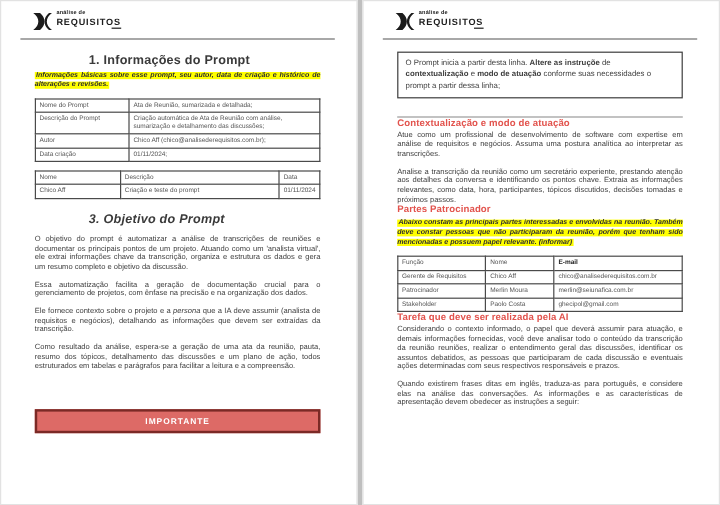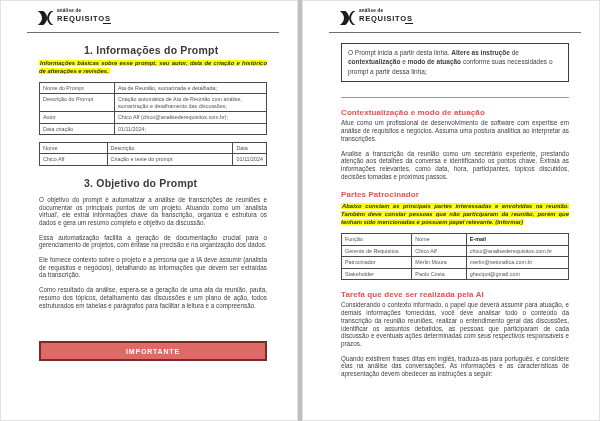--- a/index.html
+++ b/index.html
@@ -1,46 +1,46 @@
 <!DOCTYPE html>
 <html><head>
 <meta charset="utf-8">
 <style>
   * { box-sizing: border-box; margin: 0; padding: 0; }
   html,body { width:600px; height:421px; }
   body { font-family: "Liberation Sans", sans-serif; background:#bfbfbf; overflow:hidden; }
   .canvas { display:flex; width:600px; height:421px; gap:4px; }
-  .page { width:298px; height:421px; background:#ffffff; border:1px solid #e2e2e2; padding:8px 18px 0 26px; overflow:hidden; }
+  .page { width:298px; height:421px; background:#ffffff; border:1px solid #e2e2e2; padding:8px 18px 0 16px; overflow:hidden; }
 
   
   .logo { display:flex; align-items:flex-start; gap:3px; margin-left:10px; height:21px; }
   .logo-mark { width:17px; height:16px; margin-top:1px; }
   .logo-text { display:flex; flex-direction:column; line-height:1; }
   .logo-tagline { font-size:4.6px; color:#1c1c1c; font-weight:700; letter-spacing:0.2px; margin-bottom:1px; }
   .logo-name { font-size:7.6px; color:#1c1c1c; font-weight:700; letter-spacing:0.7px; }
   .logo-underline { width:8px; height:1px; background:#1c1c1c; align-self:flex-end; margin-top:1px; }
   .toprule { border-top:1px solid #6f6f6f; margin-top:2px; }
 
   .content { padding:0 12px; }
 
   
   h1.sec { font-size:10.5px; font-weight:700; color:#3a3a3a; letter-spacing:0.2px; margin-top:11px;margin-left:45px; }
   .hl { font-size:5.9px; line-height:8px; font-weight:700; font-style:italic; color:#2e2e2e; margin-top:3px; text-align:justify; }
   .hl span { background:#ffff00; padding:0 1px; }
   table.doc { width:100%; border-collapse:collapse; margin-top:7px; font-size:5.4px; color:#555; }
   table.doc td, table.doc th { border:1px solid #4a4a4a; padding:2px 3px; text-align:left; vertical-align:top; font-weight:400; line-height:6.4px; }
   table.doc th.bold { font-weight:700; color:#222; }
   .para { font-size:6.3px; line-height:7.7px; color:#3d3d3d; text-align:justify; margin-top:7px; }
-  .mt-lg { margin-top:15px; }
+  .mt-lg { margin-top:15px;font-style:italic; }
   .banner { margin-top:32px; background:#dd6a66; border:2px solid #7b2a26; color:#ffffff; font-weight:700; font-size:7px; letter-spacing:0.8px; text-align:center; padding:4.5px 0; }
 
   
   .prompt-box { border:1.5px solid #3c3c3c; margin-top:10px; padding:4px 6px 5px 6px; font-size:6.5px; line-height:9.3px; color:#3d3d3d; }
   .mid-divider { border-top:1px solid #9a9a9a; margin-top:15px; }
-  h2.red { color:#e2534d; font-size:8px; font-weight:700; margin-top:10px; letter-spacing:0.1px; }
+  h2.red { color:#e2534d; font-size:8px; font-weight:700; letter-spacing:0.1px; }
   .tight { margin-top:2.5px; }
   .col-funcao { width:31%; } .col-nome { width:24%; }
   .info-label { width:33%; }
   .h-nome { width:30%; } .h-desc { width:56%; } .h-data { width:14%; }
 </style>
 </head>
 <body>
 
 <div class="canvas">
 

